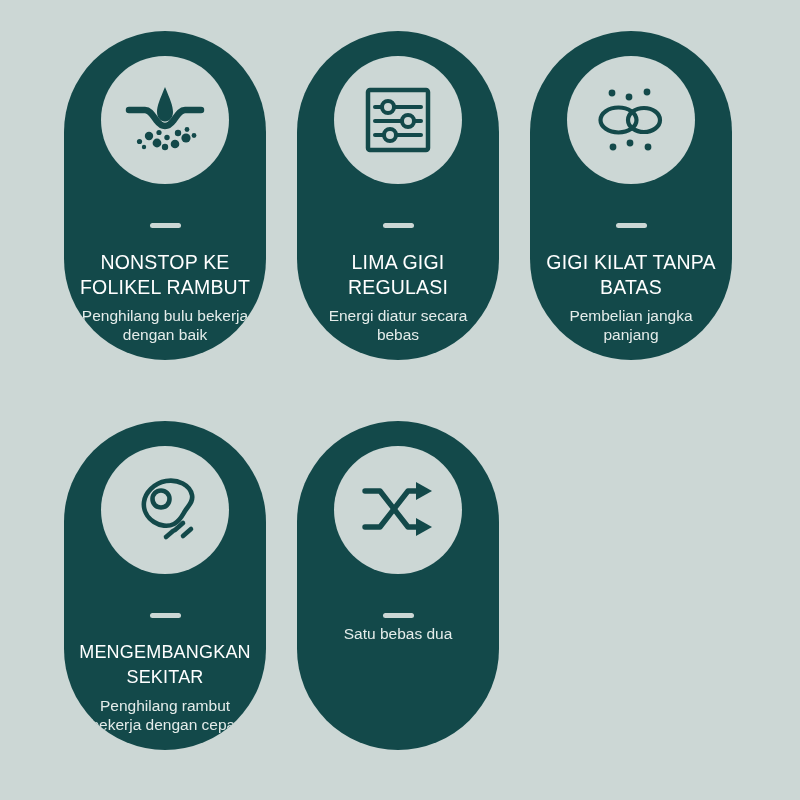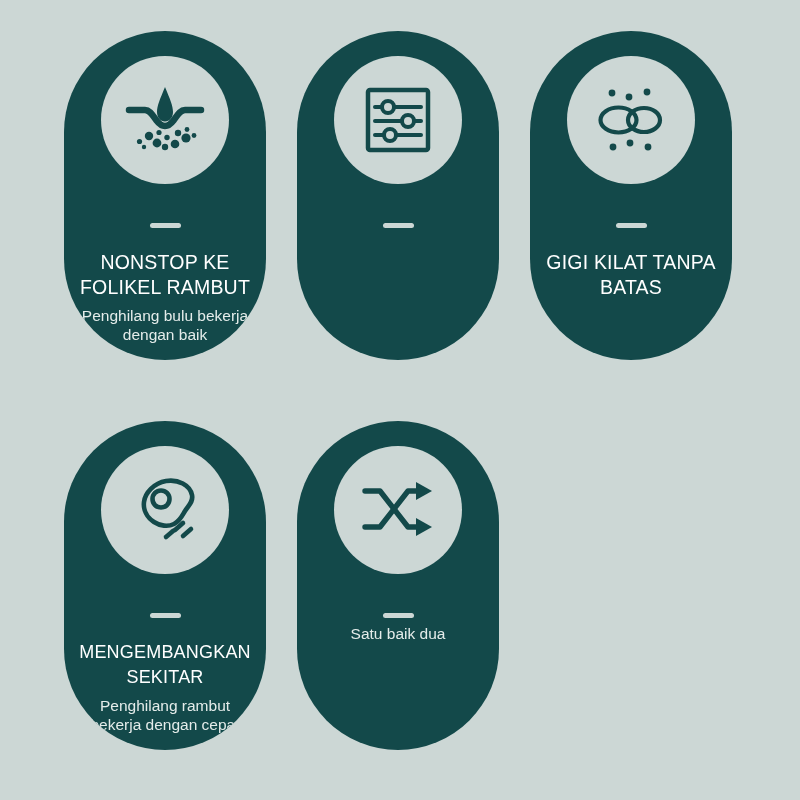--- a/index.html
+++ b/index.html
@@ -128,40 +128,43 @@
             <line x1="12" y1="22" x2="58" y2="22" stroke="#13494a" stroke-width="4" stroke-linecap="round"></line>
             <line x1="12" y1="36" x2="58" y2="36" stroke="#13494a" stroke-width="4" stroke-linecap="round"></line>
             <line x1="12" y1="50" x2="58" y2="50" stroke="#13494a" stroke-width="4" stroke-linecap="round"></line>
             <circle cx="25" cy="22" r="6" fill="#ccd7d5" stroke="#13494a" stroke-width="4"></circle>
             <circle cx="45" cy="36" r="6" fill="#ccd7d5" stroke="#13494a" stroke-width="4"></circle>
             <circle cx="27" cy="50" r="6" fill="#ccd7d5" stroke="#13494a" stroke-width="4"></circle>
           </svg>
         </span>
       </div>
       <div class="divider"></div>
+      <div class="card-title">LIMA GIGI REGULASI</div>
+      <div class="card-sub">Energi diatur secara bebas</div>
     </div>
 
 
     <div class="card">
       <div class="icon-circle">
         <span>
           <svg width="82" height="72" viewBox="0 0 82 72" fill="none">
             <ellipse cx="28.5" cy="36" rx="18" ry="12.5" stroke="#13494a" stroke-width="4.2" fill="none"></ellipse>
             <ellipse cx="54" cy="36" rx="16" ry="12" stroke="#13494a" stroke-width="4.2" fill="none"></ellipse>
             <circle cx="22" cy="9" r="3.4" fill="#13494a"></circle>
             <circle cx="39" cy="13" r="3.4" fill="#13494a"></circle>
             <circle cx="57" cy="8" r="3.4" fill="#13494a"></circle>
             <circle cx="23" cy="63" r="3.4" fill="#13494a"></circle>
             <circle cx="40" cy="59" r="3.4" fill="#13494a"></circle>
             <circle cx="58" cy="63" r="3.4" fill="#13494a"></circle>
           </svg>
         </span>
       </div>
       <div class="divider"></div>
       <div class="card-title">GIGI KILAT TANPA BATAS</div>
+      <div class="card-sub">Pembelian jangka panjang</div>
     </div>
 
     <div class="card wide-title">
       <div class="icon-circle">
         <span>
           <svg width="74" height="74" viewBox="0 0 74 74" fill="none">
             <path d="M38 8 C50 6 62 12 64 22 C65.5 29 60 33 57 38 C54 43 52 48 46 51 C40 54 32 53 26 49 C19 44.5 15 37 16 29 C17 20 26 10 38 8 Z" stroke="#13494a" stroke-width="4.6" stroke-linejoin="round" fill="none"></path>
             <circle cx="33" cy="26" r="8.5" stroke="#13494a" stroke-width="4.6" fill="none"></circle>
             <line x1="47" y1="57" x2="55" y2="50" stroke="#13494a" stroke-width="4.6" stroke-linecap="round"></line>
             <line x1="55" y1="63" x2="63" y2="56" stroke="#13494a" stroke-width="4.6" stroke-linecap="round"></line>
@@ -179,17 +182,17 @@
         <span>
           <svg width="76" height="62" viewBox="0 0 76 62" fill="none">
             <path d="M5 12 H20 L48 48 H58" stroke="#13494a" stroke-width="5.4" stroke-linecap="round" stroke-linejoin="round" fill="none"></path>
             <path d="M5 48 H20 L48 12 H58" stroke="#13494a" stroke-width="5.4" stroke-linecap="round" stroke-linejoin="round" fill="none"></path>
             <path d="M56 3 L72 12 L56 21 Z" fill="#13494a"></path>
             <path d="M56 39 L72 48 L56 57 Z" fill="#13494a"></path>
           </svg>
         </span>
       </div>
       <div class="divider"></div>
-      <div class="card-sub">Satu baik dua</div>
+      <div class="card-sub">Satu bebas dua</div>
     </div>
 
   </div>
 </div>
 
 </body></html>

